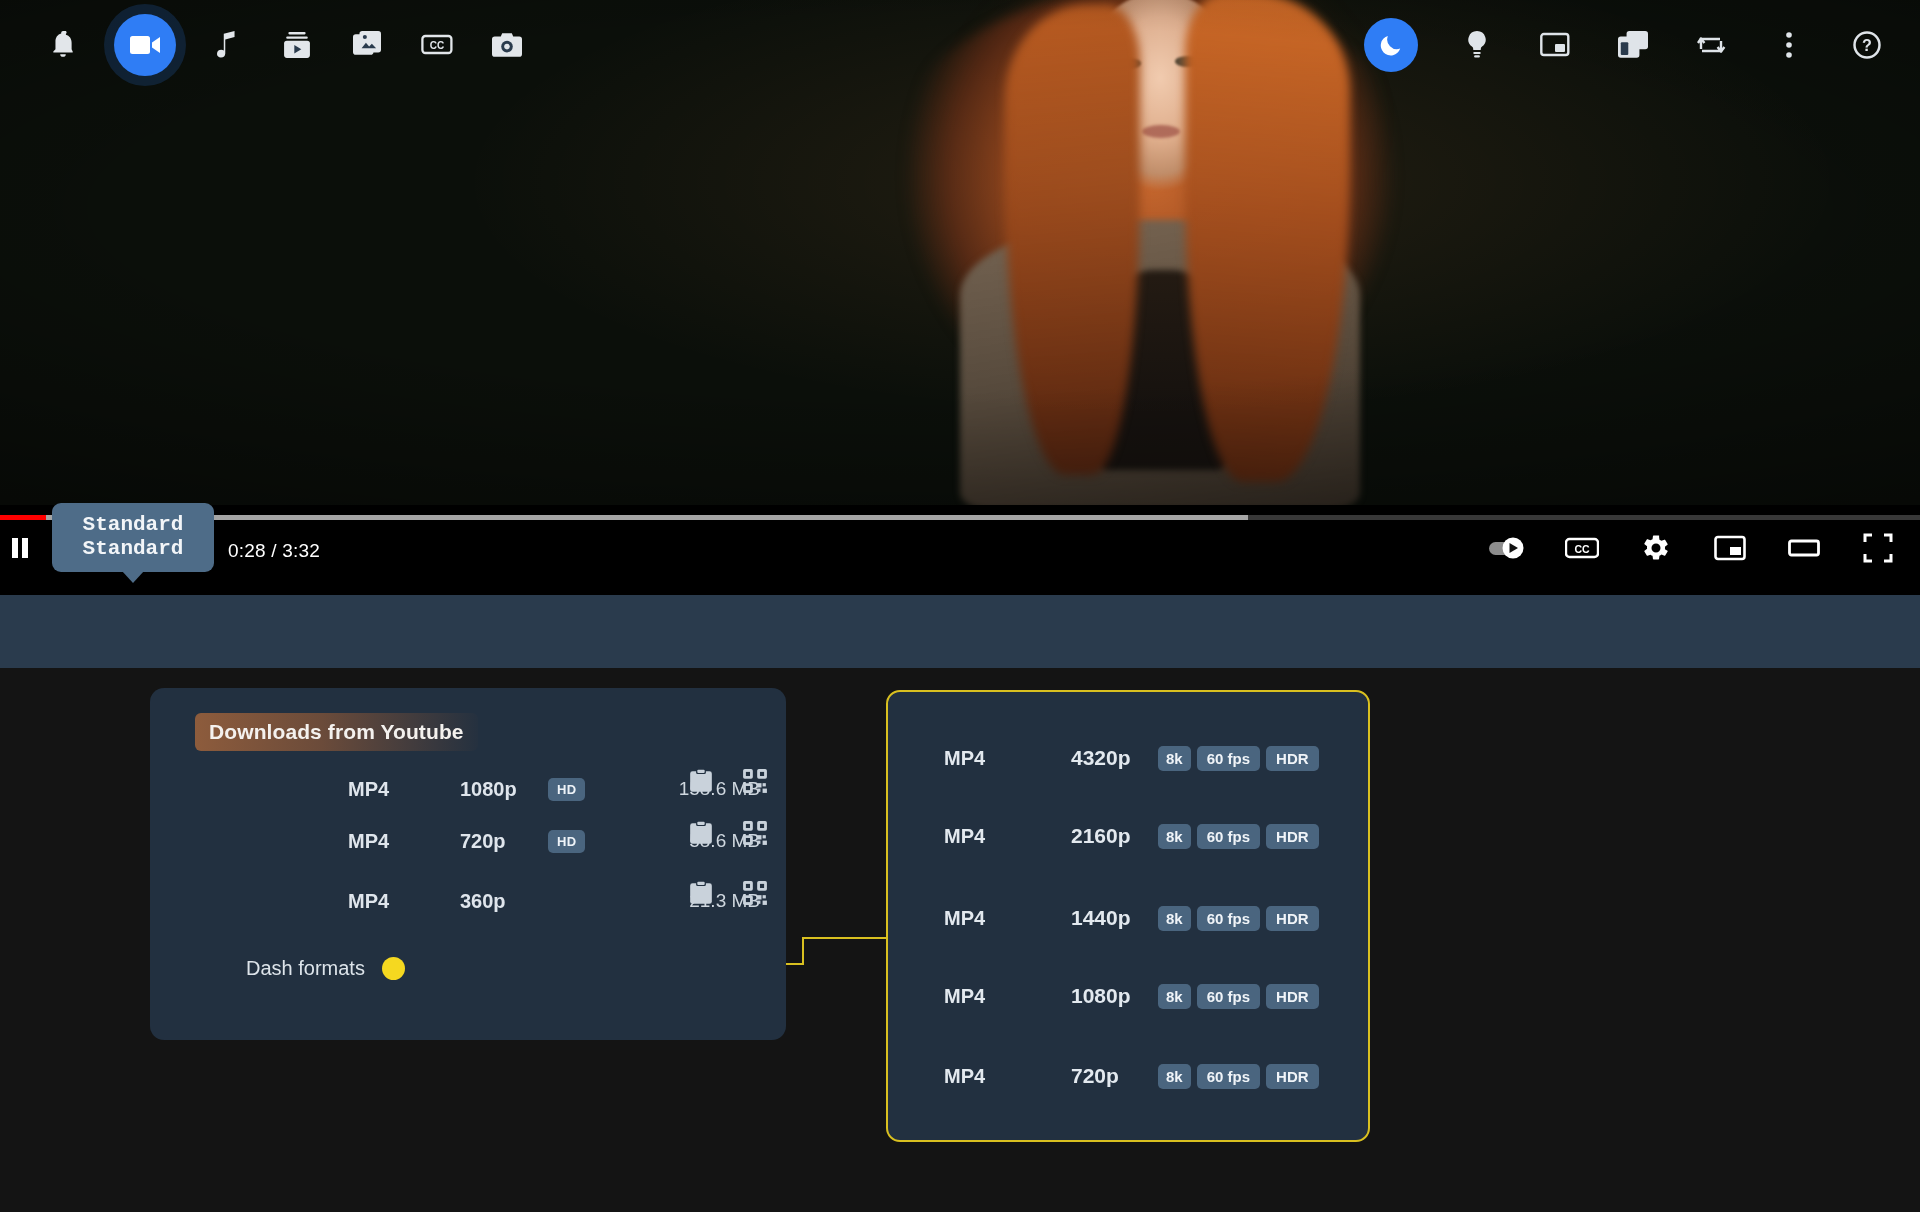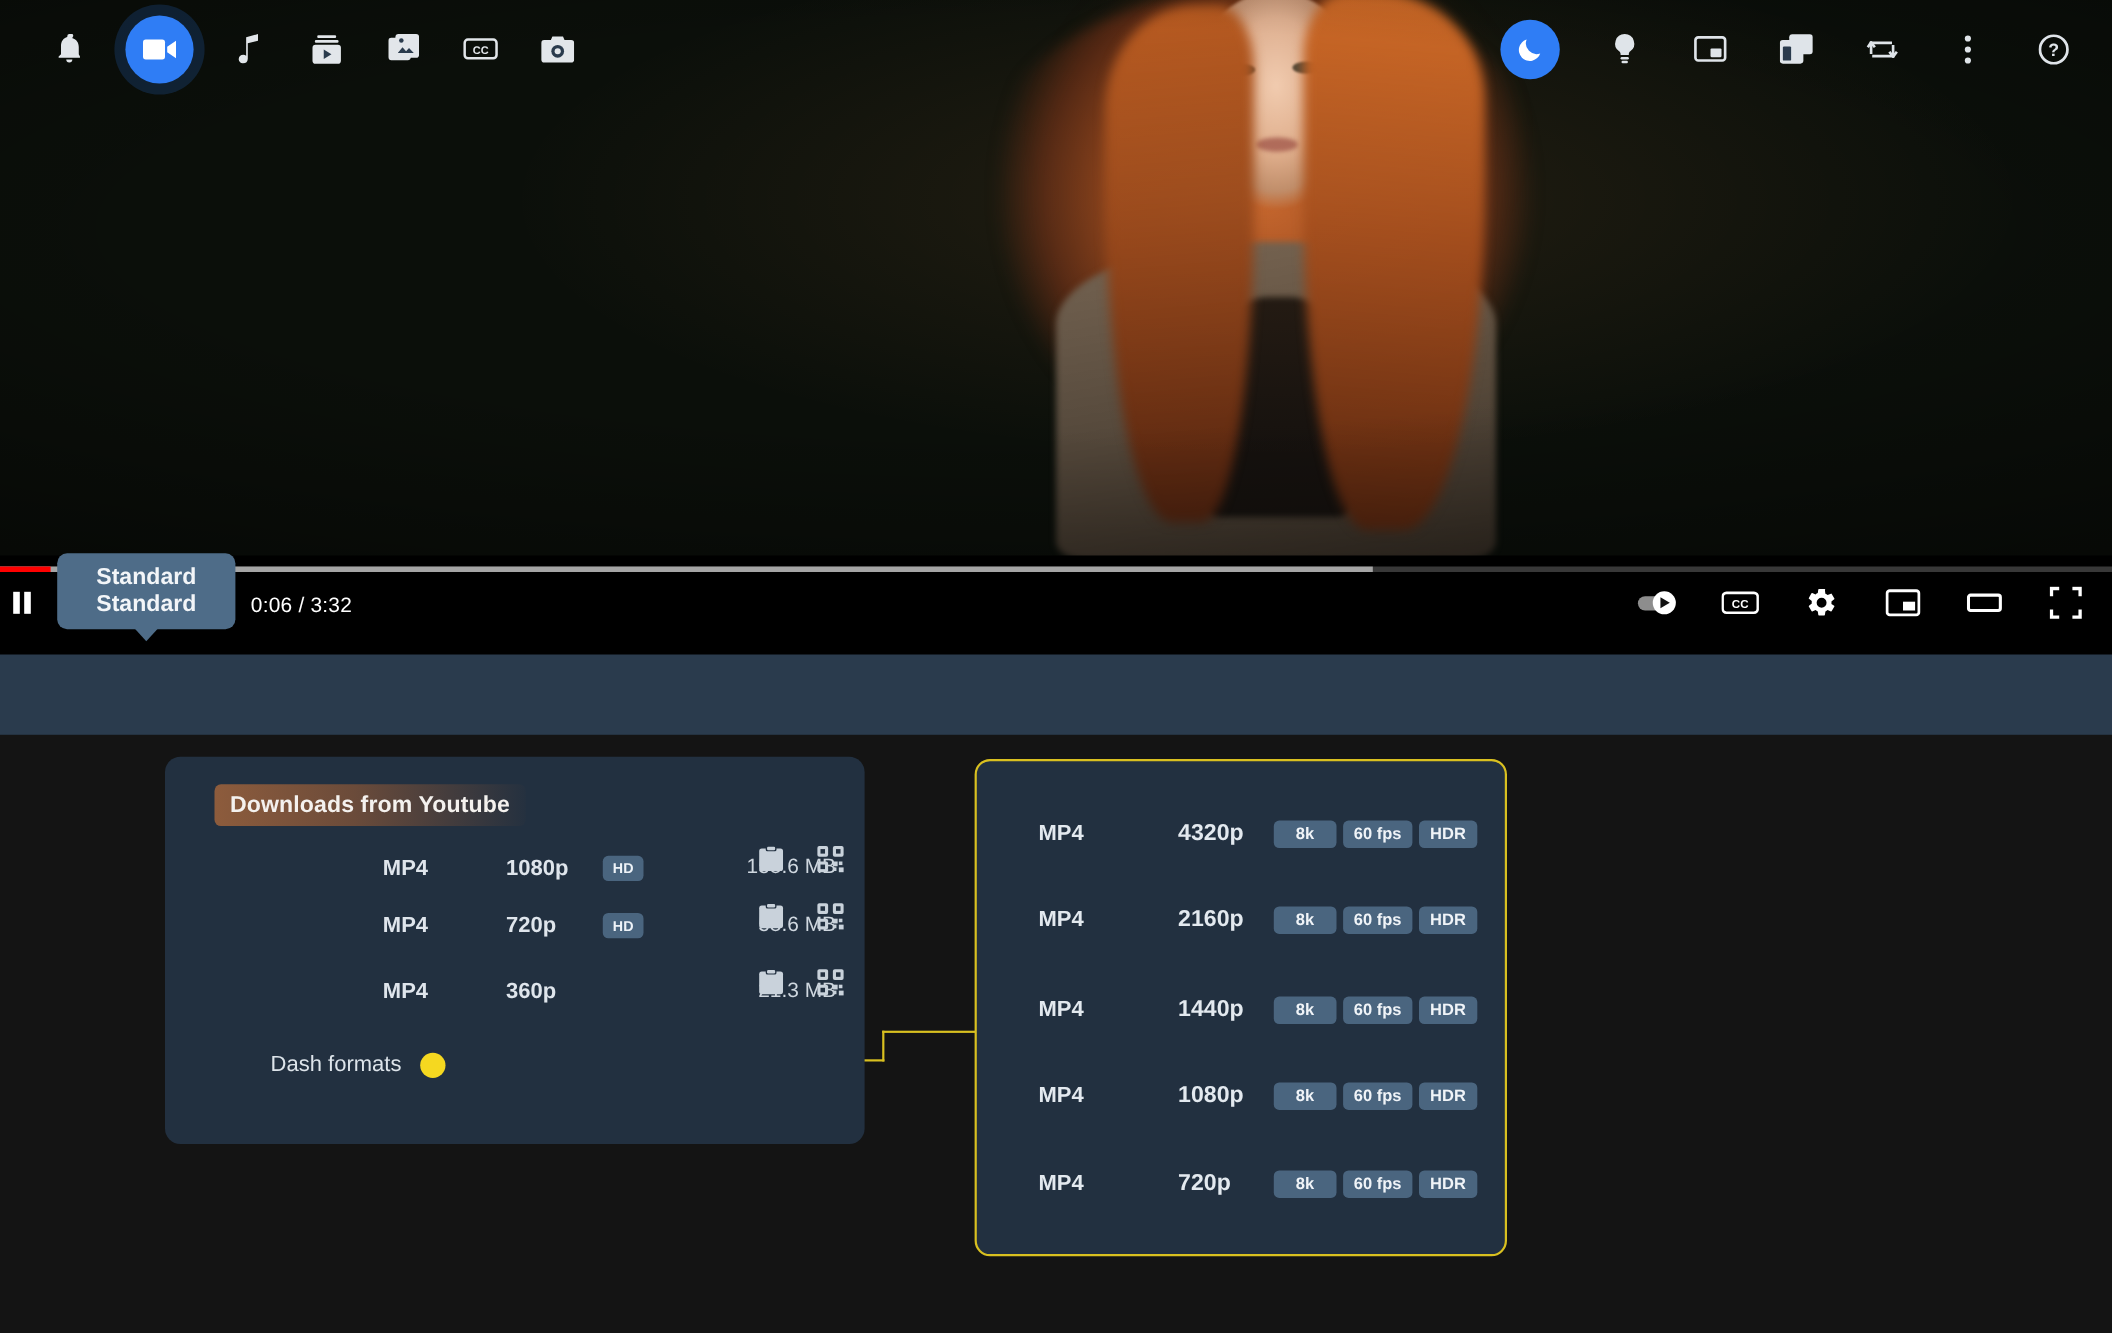--- a/index.html
+++ b/index.html
@@ -187,31 +187,31 @@
   }
   .dash-row2 {
     position: absolute; left: 0; width: 480px; height: 44px;
     display: flex; align-items: center;
   }
   .d2-fmt { position: absolute; left: 56px; font-size: 20px; font-weight: bold; color: #e3e9ef; }
   .d2-res { position: absolute; left: 183px; font-size: 21px; font-weight: bold; color: #e3e9ef; }
   .d2-badges { position: absolute; left: 270px; display: flex; gap: 6px; align-items: center; }
   .badge {
     background: #4a657f; color: #f0f4f8; font-size: 15px; font-weight: bold;
-    border-radius: 5px; padding: 5px 20px; line-height: 1;
+    border-radius: 5px; padding: 5px 8px; line-height: 1;
   }
   .badge.wide { padding: 5px 10px; }
 
   
   #tooltip {
     position: absolute; left: 52px; top: 503px; width: 162px; padding: 10px 12px 12px;
     background: #4e6c88; border-radius: 9px; z-index: 20; text-align: center;
   }
   #tooltip-text {
-    color: #f2f5f8; font-size: 21px; font-weight: bold; line-height: 1.12;
+    color: #f2f5f8; font-size: 21px; font-weight: bold; line-height: 1.12; font-family: Liberation Mono, monospace;
   }
   #tooltip-arrow {
     position: absolute; left: 50%; bottom: -11px; margin-left: -11px;
     width: 0; height: 0; border-left: 11px solid transparent;
     border-right: 11px solid transparent; border-top: 12px solid #4e6c88;
   }
   #bottom-bg {
     position: absolute; left: 0; top: 668px; width: 1920px; height: 544px;
     background: #141414; z-index: 1;
   }
@@ -246,21 +246,21 @@
 
 <div id="player-left-icons">
   <div class="pl-icon">
     <svg width="22" height="24" viewBox="0 0 22 24">
         <rect x="3" y="2" width="6" height="20" fill="#fff"></rect>
         <rect x="13" y="2" width="6" height="20" fill="#fff"></rect>
       </svg>
   </div>
 </div>
 
-<div id="time-display">0:06 / 3:32</div>
+<div id="time-display">0:28 / 3:32</div>
 
 <div id="player-right-icons">
   <div class="pl-icon">
     <svg width="40" height="22" viewBox="0 0 40 22">
       <rect x="1" y="5" width="30" height="13" rx="6.5" fill="#8d8d8d"></rect>
       <circle cx="25" cy="11" r="10.5" fill="#fff"></circle>
       <path d="M21.5 6 L30 11 L21.5 16 Z" fill="#111"></path>
     </svg>
   </div>
   <div class="pl-icon">

